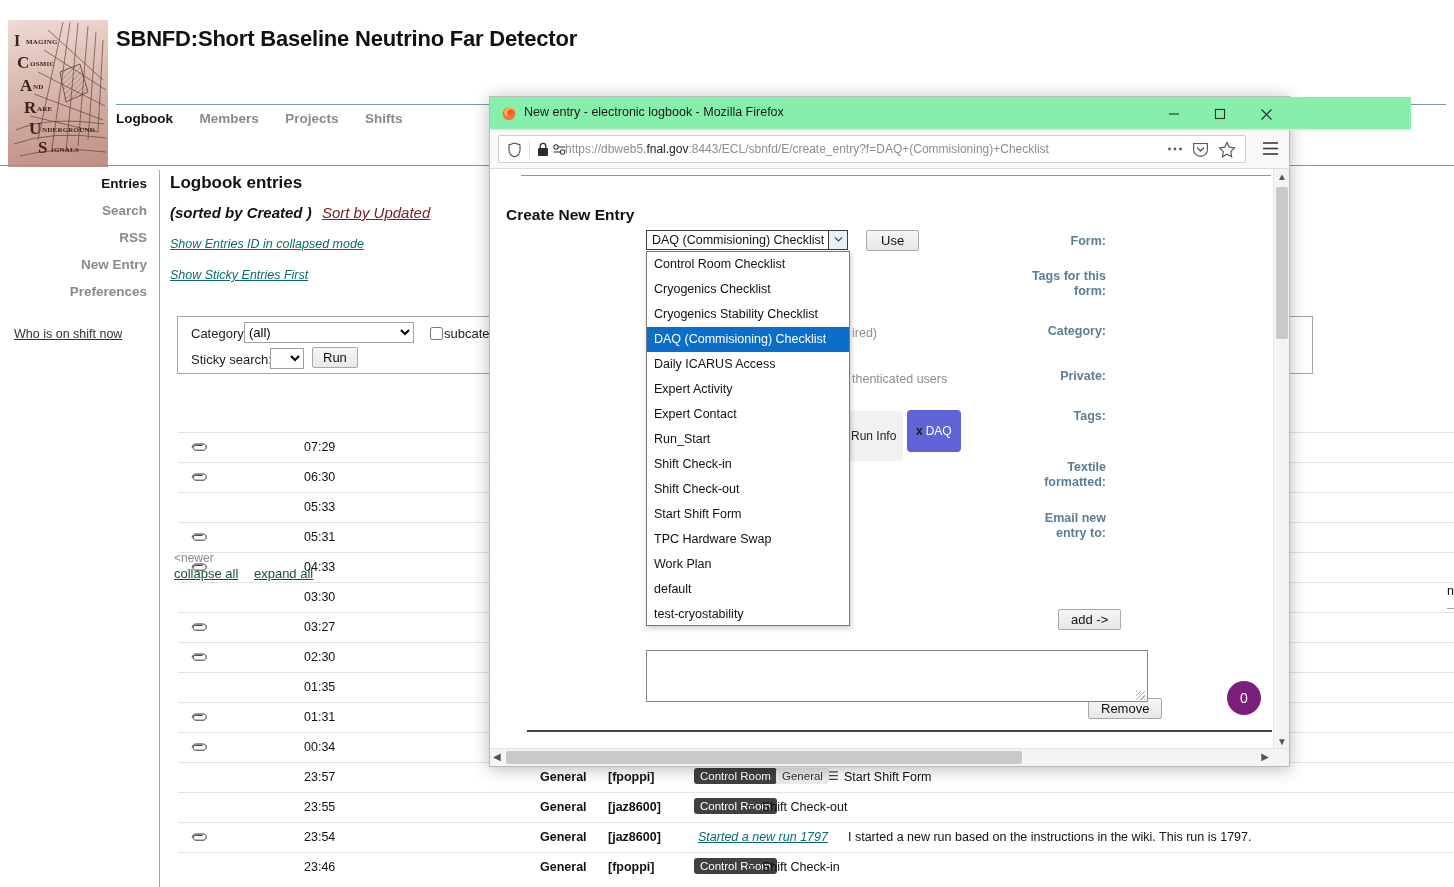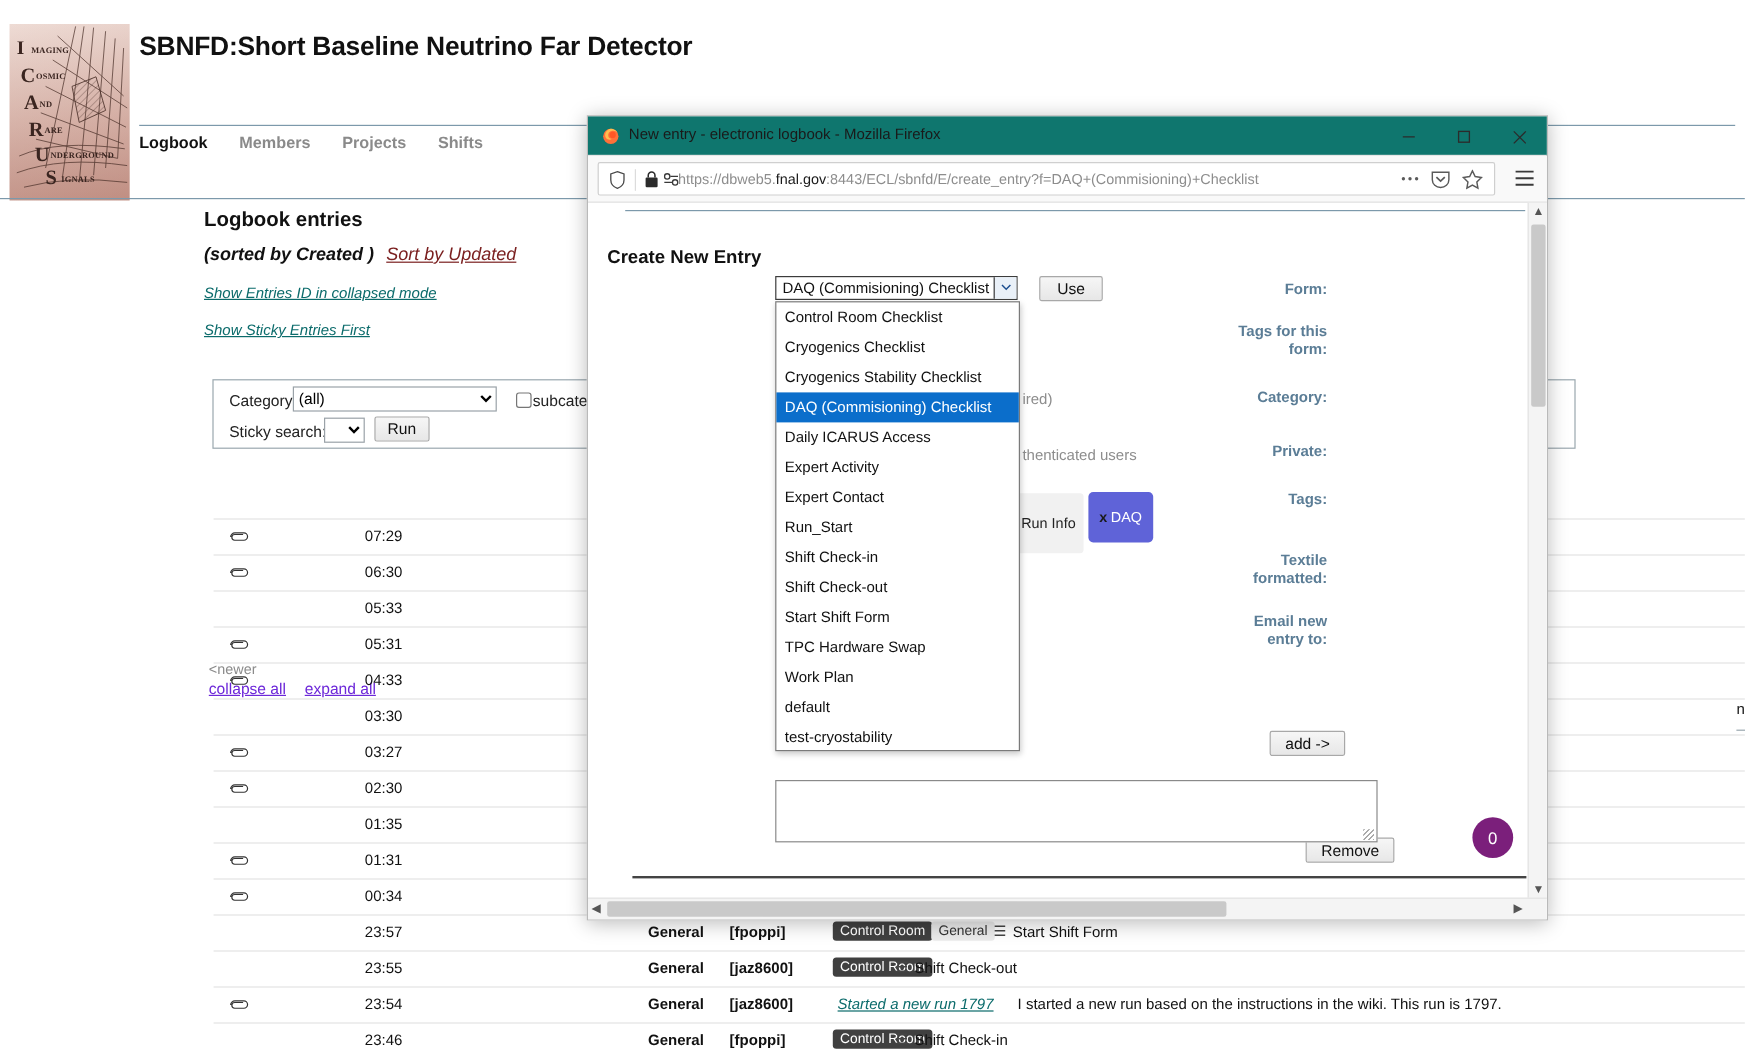--- a/index.html
+++ b/index.html
@@ -86,21 +86,21 @@
     font-family: "Liberation Sans", sans-serif; font-size: 13px;
     border: 1px solid #9aa2a8; background: #fff; height: 21px;
   }
   .btn {
     font-family: "Liberation Sans", sans-serif; font-size: 13px;
     background: linear-gradient(#f6f6f6,#e7e7e7); border: 1px solid #a8a8a8;
     border-radius: 2px; padding: 2px 10px; cursor: pointer; color:#111;
   }
   .newer { position:absolute; left: 13px; top: 381px; font-size: 12px; color:#8b8b8b; }
   .ce-links { position:absolute; left: 13px; top: 396px; font-size: 13px; }
-  .ce-links a { color:#6d28d9; text-decoration: underline; margin-right: 12px; cursor:pointer; }
+  .ce-links a { color:#14532d; text-decoration: underline; margin-right: 12px; cursor:pointer; }
 
   
   .tbl { position: absolute; left: 17px; top: 262px; width: 1276px; }
   .trow {
     position: relative; height: 30px; border-top: 1px solid #e3e3e3;
     font-size: 12.5px; color: #111;
   }
   .trow .clip { position: absolute; left: 12px; top: 8px; width: 18px; height: 12px; }
   .trow .time { position: absolute; left: 126px; top: 7px; font-size: 12.5px; color:#111;
                 font-family: "Liberation Sans", sans-serif; }
@@ -122,22 +122,22 @@
   }
   .far-right-rule { position:absolute; left: 1286px; top: 438px; width: 168px; border-top:1px solid #9aa7ae; }
 
   
   #ffwin {
     position: absolute; left: 489px; top: 96px; width: 801px; height: 671px;
     background: #fff; border: 1px solid #b9b9b9;
     box-shadow: 0 2px 16px rgba(0,0,0,.28);
   }
   .ff-title {
-    position: absolute; left: 0; top: 0; width: 799px; height: 33px;
-    background: #0f766e; border-bottom: 1px solid #e6e6e6;
+    position: absolute; left: 0; top: 0; width: 921px; height: 33px;
+    background: #86efac; border-bottom: 1px solid #e6e6e6;
   }
   .ff-fav { position: absolute; left: 11px; top: 8px; width: 16px; height: 16px; }
   .ff-ttxt { position: absolute; left: 34px; top: 8px; font-size: 12.5px; color: #1a1a1a; }
   .wbtn { position: absolute; top: 0; width: 46px; height: 32px; cursor: pointer; }
   .wbtn svg { position:absolute; left: 16px; top: 11px; }
   .ff-navbar {
     position: absolute; left: 0; top: 33px; width: 799px; height: 39px; background: #f9f9f9;
     border-bottom: 1px solid #dcdcdc;
   }
   .urlbar {
@@ -271,20 +271,28 @@
 
     <div class="navbar">
       <span class="nav-item active">Logbook</span>
       <span class="nav-item">Members</span>
       <span class="nav-item">Projects</span>
       <span class="nav-item">Shifts</span>
     </div>
     <div class="hdr-rule"></div>
   </div>
 
+  <div class="sidebar">
+    <div class="side-link active">Entries</div>
+    <div class="side-link">Search</div>
+    <div class="side-link">RSS</div>
+    <div class="side-link">New Entry</div>
+    <div class="side-link">Preferences</div>
+    <div class="side-extra">Who is on shift now</div>
+  </div>
 
   <div class="main">
     <div class="main-title">Logbook entries</div>
 
     <div class="sortline">
       <b>(sorted by Created )</b>
       <a>Sort by Updated</a>
     </div>
 
     <div class="showlink" style="top:67px;">Show Entries ID in collapsed mode</div>

